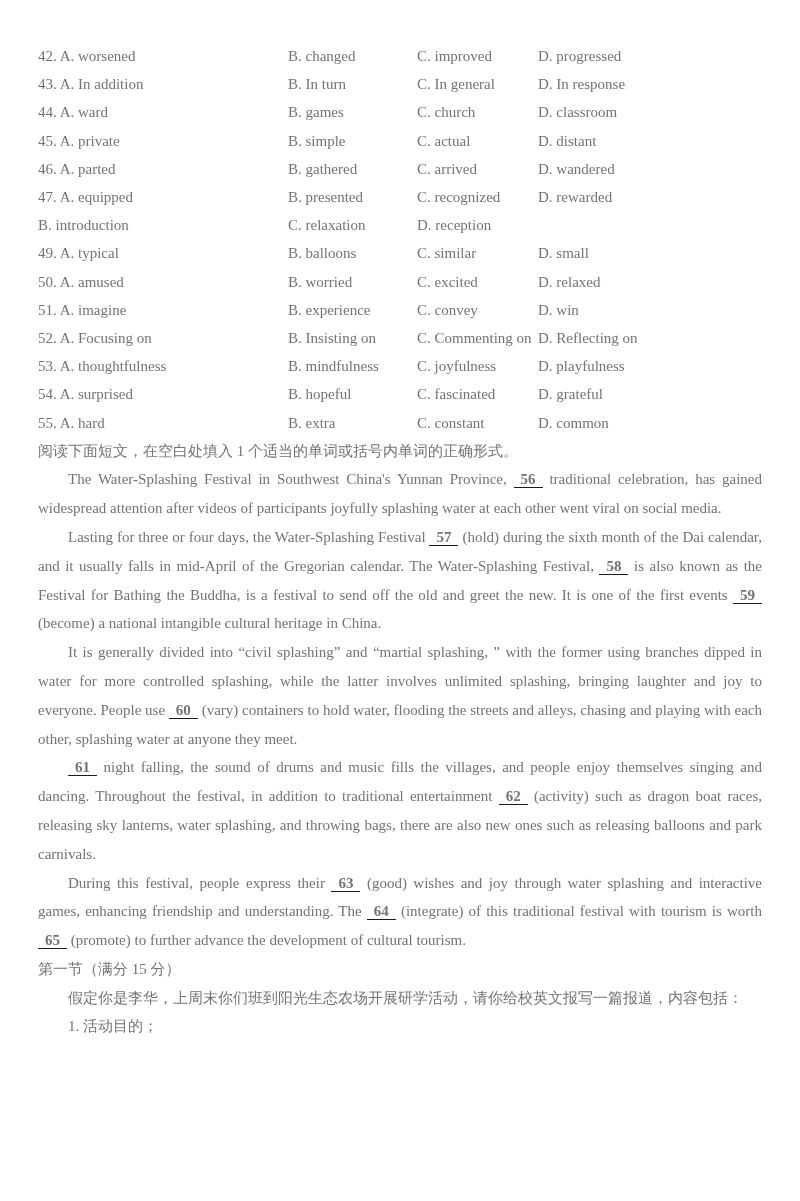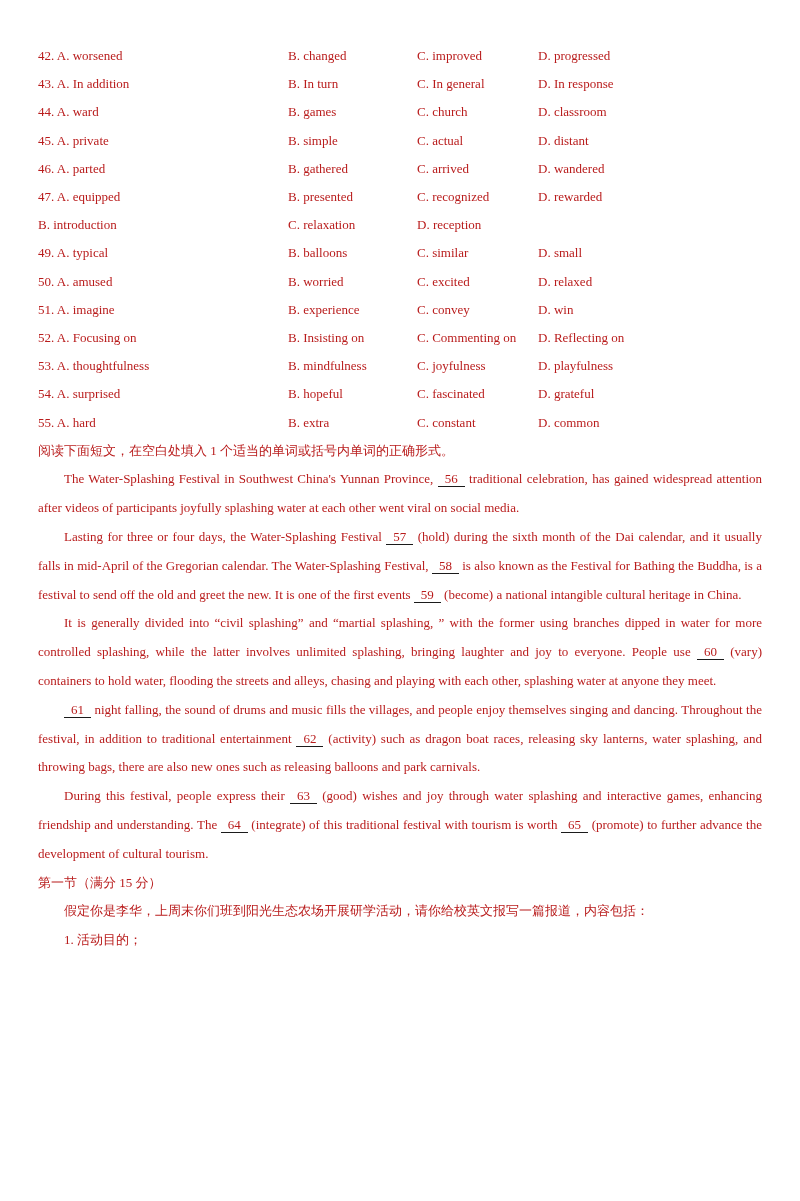--- a/index.html
+++ b/index.html
@@ -2,43 +2,44 @@
 <html><head>
 <meta charset="utf-8">
 <style>
   html, body { margin: 0; padding: 0; background: #ffffff; }
   .page {
     width: 800px;
     min-height: 1201px;
     box-sizing: border-box;
     padding: 42px 38px 30px 38px;
     background: #ffffff;
-    color: #b91c1c;
+    color: #737373;
     font-family: "Liberation Serif", "DejaVu Serif", serif;
-    font-size: 13px;
+    font-size: 15px;
   }
   .opt-table { width: 100%; }
   .opt-row {
     display: grid;
     grid-template-columns: 250px 129px 121px 1fr;
     line-height: 28.2px;
     white-space: nowrap;
   }
   .zh-line { line-height: 28.6px; text-align: left; }
   .bold { font-weight: bold; }
   p.body-para {
     margin: 0;
     line-height: 28.8px;
     text-align: justify;
     text-indent: 2em;
   }
   .blank {
     border-bottom: 1px solid #1b1b1b;
     padding: 0 7px;
     white-space: nowrap;
+    font-weight: bold;
   }
   .indent-2em { text-indent: 2em; }
 </style>
 </head>
 <body>
 
 <div class="page">
 
   <div class="opt-table">
     <div class="opt-row">

